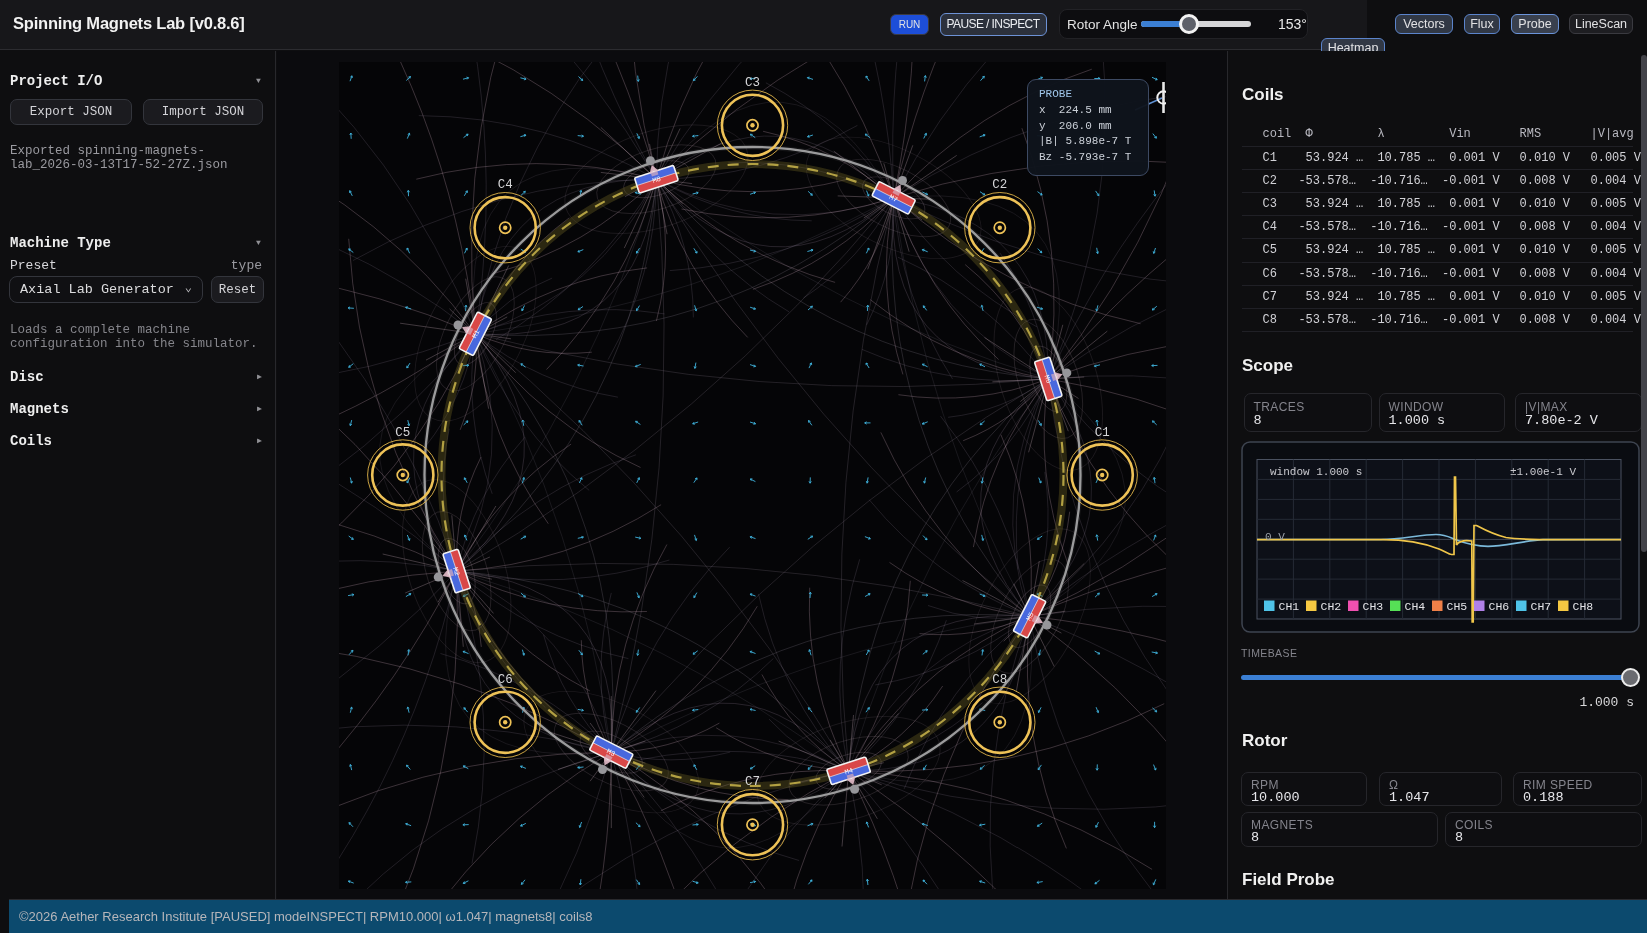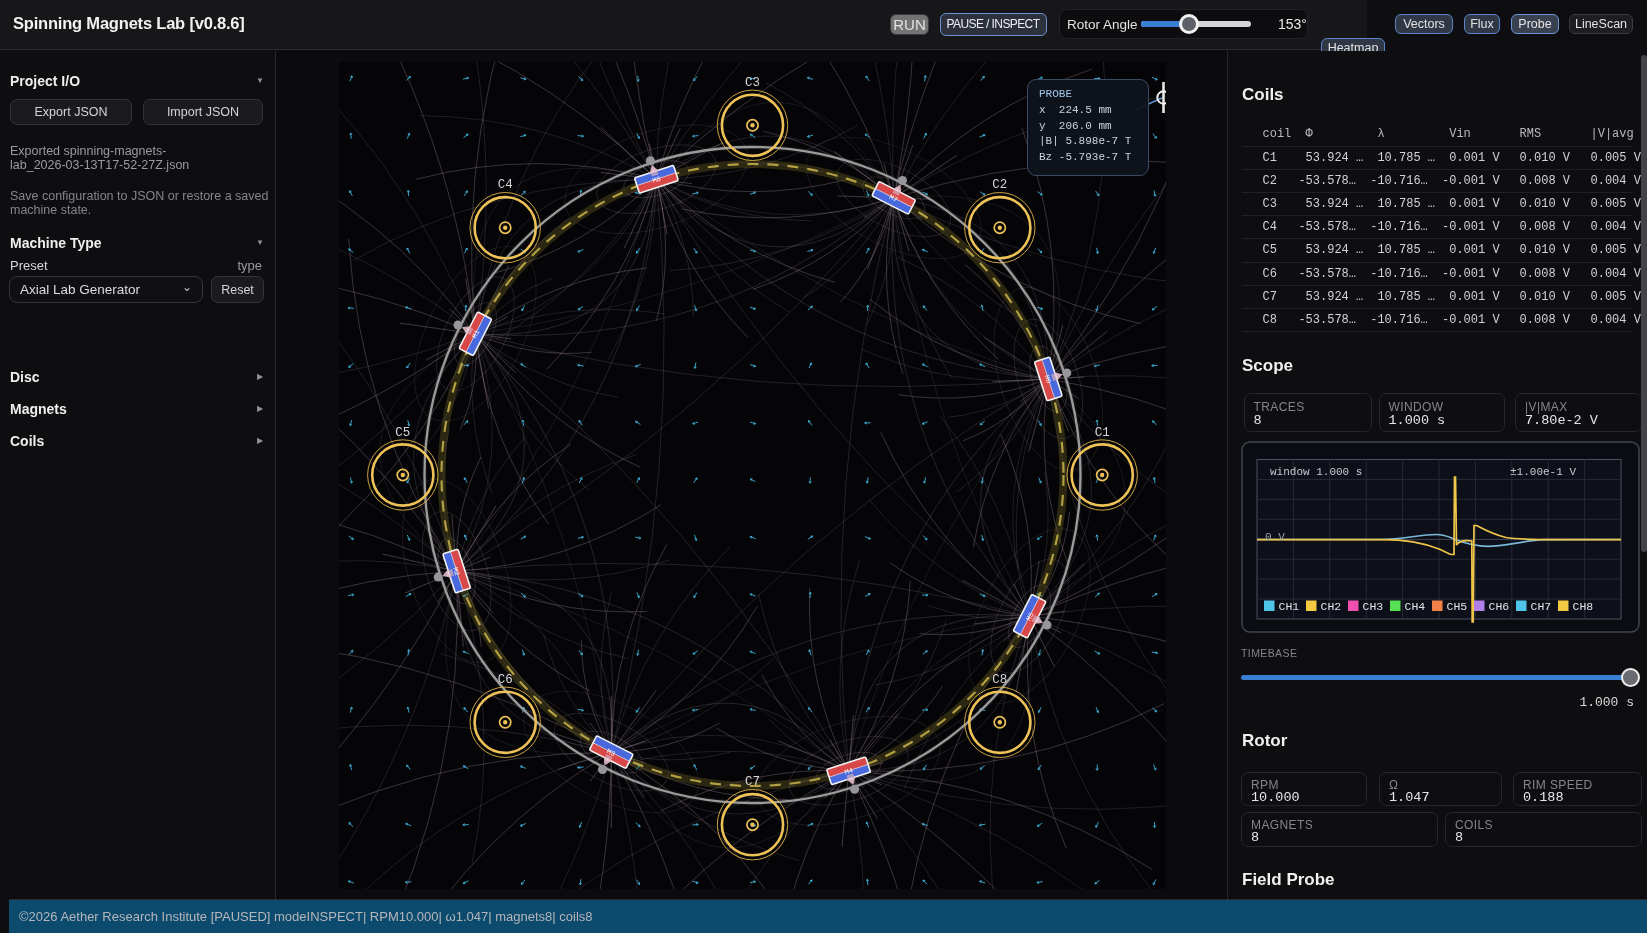--- a/index.html
+++ b/index.html
@@ -2,21 +2,21 @@
 <html><head><meta charset="utf-8">
 <style>
 * { margin:0; padding:0; box-sizing:border-box; }
 html,body { width:1647px; height:933px; overflow:hidden; background:#0e0e10;
   font-family:"Liberation Sans", sans-serif; }
 #topbar { position:absolute; left:0; top:0; width:1367px; height:50px; background:#17171a;
   border-bottom:1px solid #2c2c30; }
 #title { position:absolute; left:13px; top:14px; font-size:16.5px; font-weight:bold; color:#f2f2f2; letter-spacing:-0.2px; }
 .tbtn { position:absolute; border-radius:6px; text-align:center; color:#e2e2e4; font-size:13px; white-space:nowrap; overflow:hidden; }
 #leftbar { position:absolute; left:0; top:51px; width:276px; height:848px; background:#0e0e10;
-  border-right:1px solid #28282c; }
+  border-right:1px solid #28282c;font-family:Liberation Mono, monospace; }
 #centerp { position:absolute; left:277px; top:51px; width:950px; height:848px; background:#0b0b0e; }
 #simcanvas { position:absolute; left:62px; top:11px; width:827px; height:827px; }
 #rightbar { position:absolute; left:1227px; top:51px; width:420px; height:848px; background:#0e0e10;
   border-left:1px solid #28282c; }
 #statusbar { position:absolute; left:9px; top:899px; width:1647px; height:34px; background:#0c4a6e;
   border-top:1px solid #2a2a2e; }
 .h2 { position:absolute; font-size:17px; font-weight:bold; color:#f0f0f0; }
 .h3 { position:absolute; font-size:14px; font-weight:bold; color:#eeeeee; }
 .sbtn { position:absolute; background:#1b1b1f; border:1px solid #33353c; border-radius:7px;
   color:#d4d4d8; font-size:12.5px; text-align:center; }
@@ -29,51 +29,51 @@
 .sep { position:absolute; left:14px; width:391px; height:1px; background:#202026; }
 .statbox { position:absolute; border:1px solid #26262b; border-radius:7px; background:#0e0e11; }
 .statbox .lbl { position:absolute; left:9px; top:4.5px; font-size:12px; color:#84848c; letter-spacing:0.4px; }
 .statbox .val { position:absolute; left:9px; top:16.5px; font-family:"Liberation Mono", monospace;
   font-size:13.5px; color:#e6e6ea; }
 </style></head>
 <body>
 
 <div id="topbar">
   <div id="title">Spinning Magnets Lab [v0.8.6]</div>
-  <div class="tbtn" style="left:890px;top:13.5px;width:39px;height:21px;line-height:20px;background:#737373;border:1px solid #3a3a40;font-size:15px;">RUN</div>
+  <div class="tbtn" style="left:890px;top:13.5px;width:39px;height:21px;line-height:20px;background:#1d4ed8;border:1px solid #3a3a40;font-size:10px;">RUN</div>
   <div class="tbtn" style="left:939.5px;top:12.5px;width:107px;height:23px;line-height:21px;background:#2c313c;border:1.5px solid #6d92d6;color:#eceef2;font-size:12px;letter-spacing:-0.6px;">PAUSE / INSPECT</div>
   <div style="position:absolute;left:1059px;top:9px;width:249px;height:30px;background:#0d0d10;border:1px solid #222226;border-radius:8px;"></div>
   <div style="position:absolute;left:1067px;top:17px;font-size:13.5px;color:#e2e2e2;">Rotor Angle</div>
   <div style="position:absolute;left:1141px;top:21px;width:110px;height:6px;border-radius:3px;background:#d6d6d8;"></div>
   <div style="position:absolute;left:1141px;top:21px;width:48px;height:6px;border-radius:3px;background:#3b7fd4;"></div>
   <div style="position:absolute;left:1179px;top:13.5px;width:20px;height:20px;border-radius:50%;background:#5d6069;border:3px solid #f2f2f2;"></div>
   <div style="position:absolute;left:1278px;top:16px;font-size:14px;color:#e8e8e8;">153°</div>
   <div class="tbtn" style="left:1321px;top:13.5px;width:64px;height:20px;line-height:19px;background:#313845;border:1px solid #5b84cc;font-size:12.5px;margin-top:24px;">Heatmap</div>
   <div class="tbtn" style="left:1395px;top:13.5px;width:58px;height:20px;line-height:19px;background:#313845;border:1px solid #5b84cc;font-size:12.5px;">Vectors</div>
   <div class="tbtn" style="left:1464px;top:13.5px;width:36px;height:20px;line-height:19px;background:#313845;border:1px solid #5b84cc;font-size:12.5px;">Flux</div>
   <div class="tbtn" style="left:1511px;top:13.5px;width:48px;height:20px;line-height:19px;background:#39404e;border:1px solid #6b94da;font-size:12.5px;">Probe</div>
   <div class="tbtn" style="left:1569px;top:13.5px;width:64px;height:20px;line-height:19px;background:#1e1e22;border:1px solid #3a3a40;font-size:12.5px;">LineScan</div>
 </div>
 
 <div id="leftbar">
   <div class="h3" style="left:10px;top:22px;">Project I/O</div>
   <div class="caret" style="left:256px;top:25px;">▼</div>
   <div class="sbtn" style="left:10px;top:48px;width:122px;height:26px;line-height:25px;">Export JSON</div>
   <div class="sbtn" style="left:143px;top:48px;width:120px;height:26px;line-height:25px;">Import JSON</div>
   <div class="small" style="left:10px;top:94px;width:250px;">Exported spinning-magnets-<br>lab_2026-03-13T17-52-27Z.json</div>
-  <div class="help" style="left:10px;top:139px;width:262px;">Save configuration to JSON or restore a saved machine state.</div>
   <div class="h3" style="left:10px;top:184px;">Machine Type</div>
   <div class="caret" style="left:256px;top:187px;">▼</div>
   <div style="position:absolute;left:10px;top:207px;font-size:13px;color:#d8d8dc;">Preset</div>
   <div style="position:absolute;right:13px;top:207px;font-size:13px;color:#9a9aa0;">type</div>
   <div style="position:absolute;left:9px;top:225px;width:194px;height:27px;background:#101013;border:1px solid #33353c;border-radius:8px;">
     <span style="position:absolute;left:10px;top:5px;font-size:13.5px;color:#dcdcde;">Axial Lab Generator</span>
     <span style="position:absolute;right:10px;top:3px;font-size:12px;color:#c0c0c4;">⌄</span>
   </div>
   <div class="sbtn" style="left:211px;top:225px;width:53px;height:27px;line-height:26px;">Reset</div>
+  <div class="help" style="left:10px;top:273px;width:256px;">Loads a complete machine configuration into the simulator.</div>
   <div class="h3" style="left:10px;top:318px;">Disc</div>
   <div class="caret" style="left:257px;top:321px;">▶</div>
   <div class="h3" style="left:10px;top:350px;">Magnets</div>
   <div class="caret" style="left:257px;top:353px;">▶</div>
   <div class="h3" style="left:10px;top:382px;">Coils</div>
   <div class="caret" style="left:257px;top:385px;">▶</div>
 </div>
 
 <div id="centerp">
   <div id="simcanvas">

